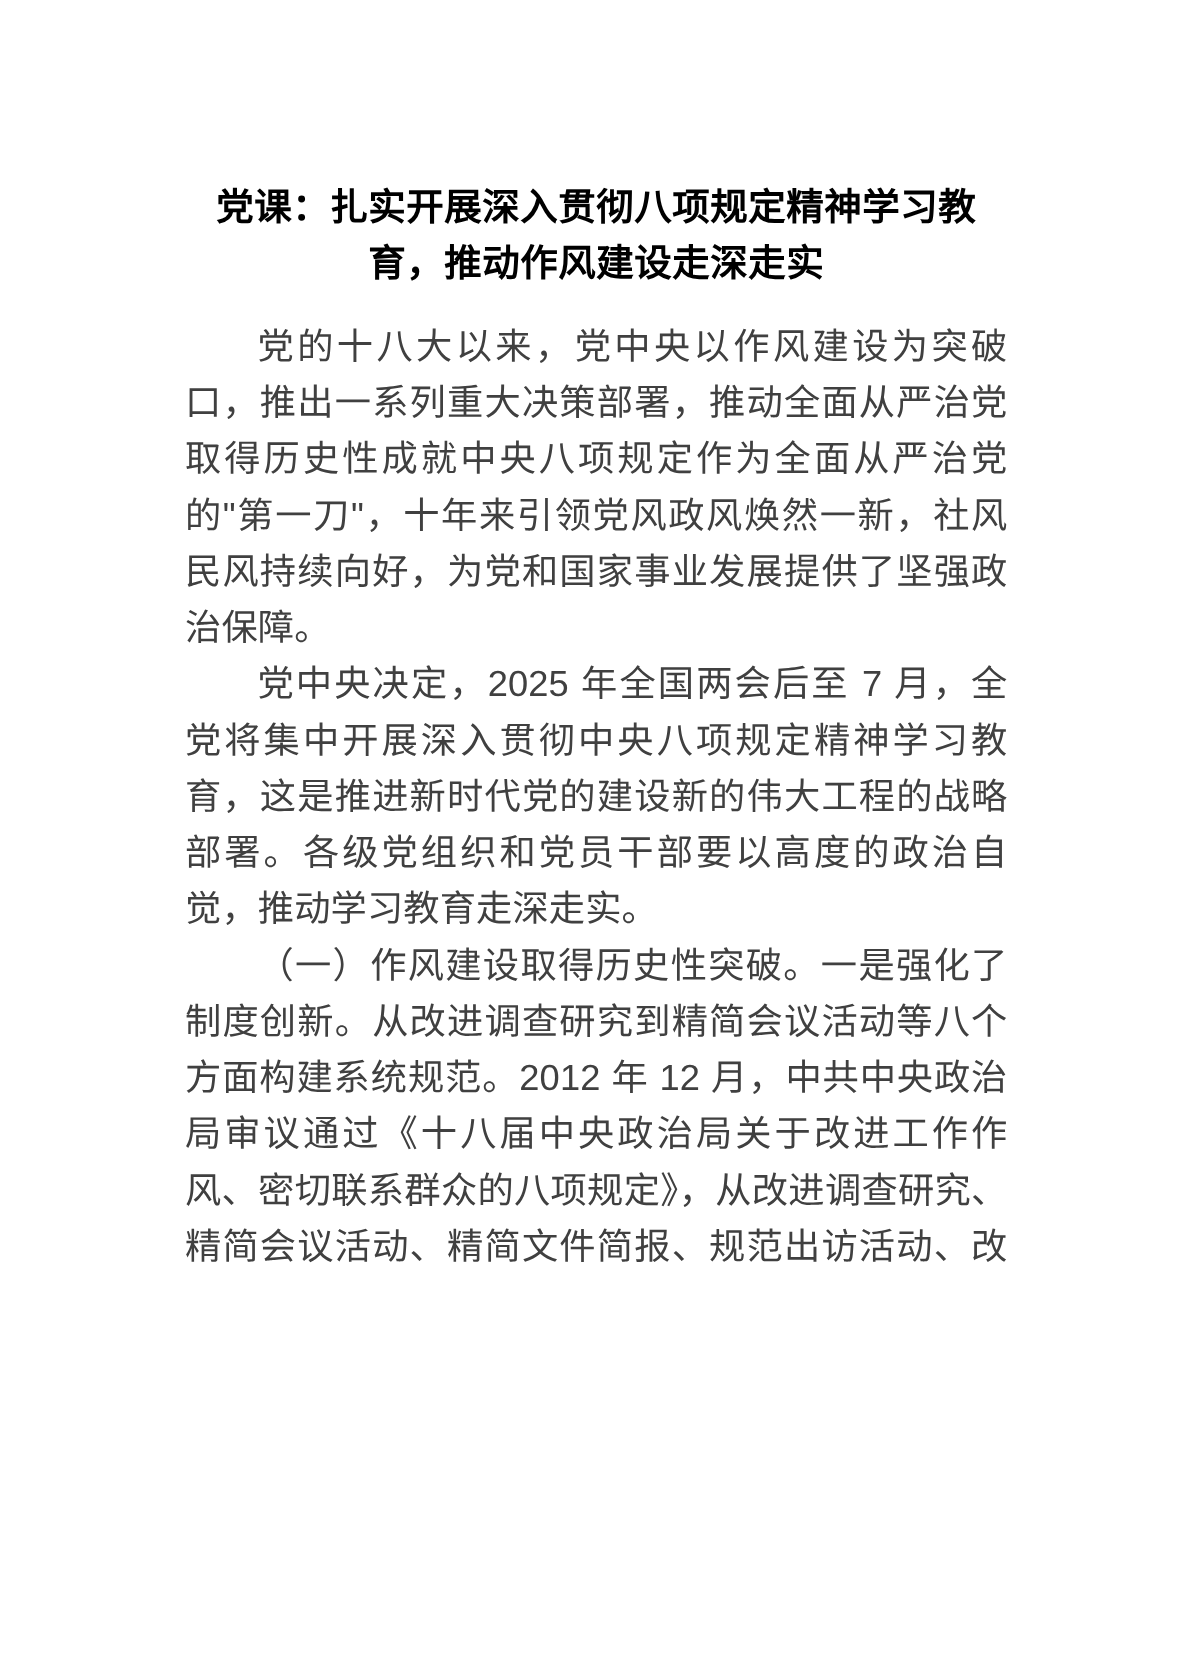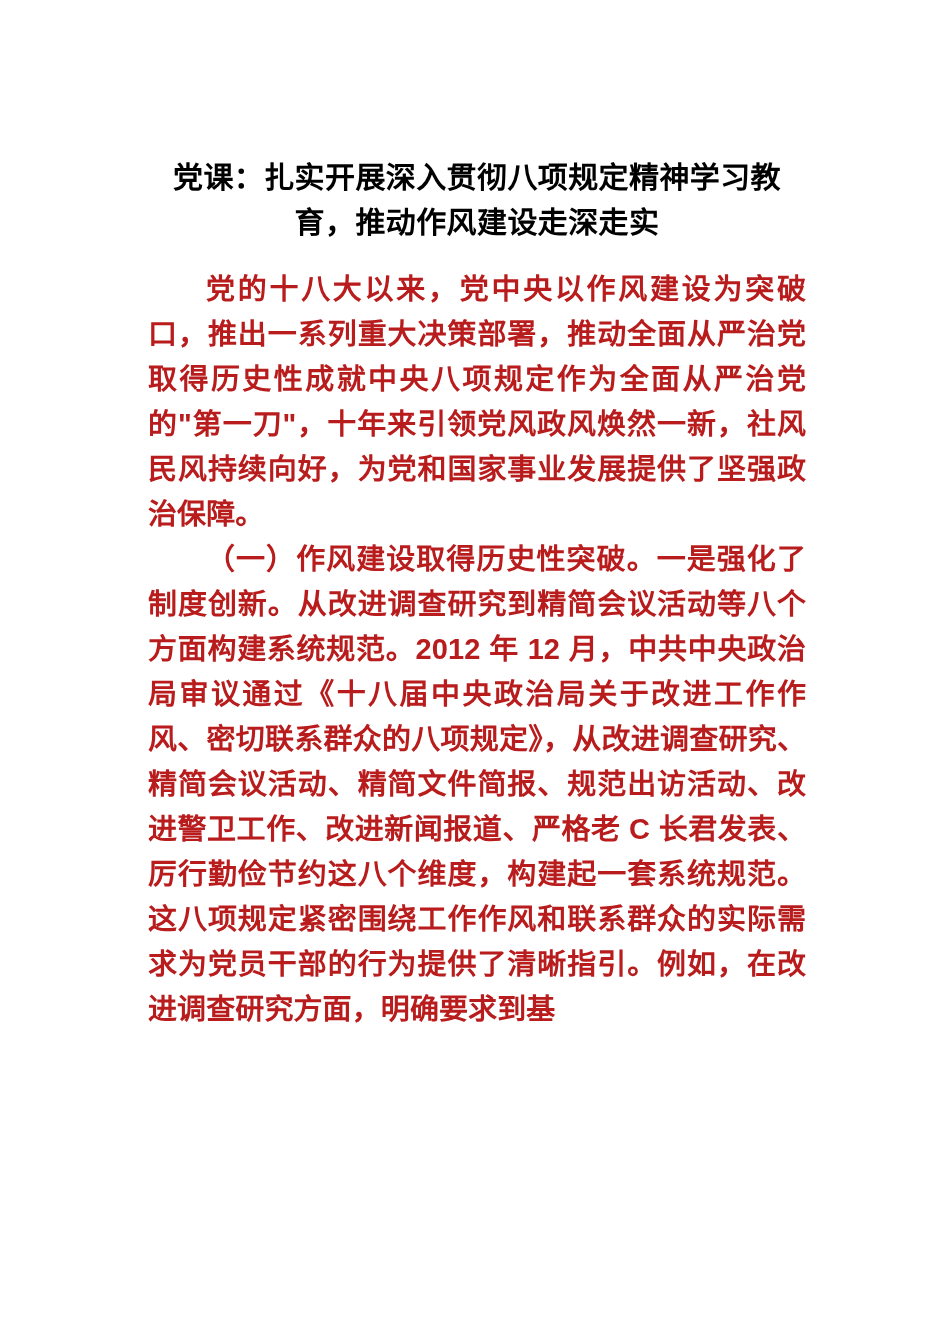--- a/index.html
+++ b/index.html
@@ -6,21 +6,21 @@
     margin: 0;
     padding: 0;
     background: #ffffff;
   }
 
   .page {
     position: relative;
     width: 950px;
     height: 1008px;
     background: #ffffff;
-    margin: 15px auto;
+    margin: 4px auto;
     overflow: hidden;
     box-sizing: border-box;
   }
 
   .doc-body {
     position: absolute;
     left: 148px;
     top: 140px;
     width: 658px;
   }
@@ -32,40 +32,41 @@
     line-height: 45px;
     text-align: center;
     color: #000000;
     letter-spacing: 0.4px;
     margin: 0 0 22px 0;
     word-break: break-all;
   }
 
   .doc-para {
     font-family: "Liberation Sans", "DejaVu Sans", sans-serif;
-    font-weight: bold;
+    font-weight: normal;
     font-size: 29px;
     line-height: 45px;
-    color: #b91c1c;
+    color: #404040;
     text-align: justify;
     text-justify: inter-ideograph;
     text-indent: 58px;
     margin: 0;
     letter-spacing: 0.1px;
     word-break: break-all;
   }
 </style>
 </head>
 <body>
 
 <div class="page">
   <div class="doc-body">
 
     <h1 class="doc-title">党课：扎实开展深入贯彻八项规定精神学习教育，推动作风建设走深走实</h1>
 
     <p class="doc-para">党的十八大以来，党中央以作风建设为突破口，推出一系列重大决策部署，推动全面从严治党取得历史性成就中央八项规定作为全面从严治党的"第一刀"，十年来引领党风政风焕然一新，社风民风持续向好，为党和国家事业发展提供了坚强政治保障。</p>
 
+    <p class="doc-para">党中央决定，2025 年全国两会后至 7 月，全党将集中开展深入贯彻中央八项规定精神学习教育，这是推进新时代党的建设新的伟大工程的战略部署。各级党组织和党员干部要以高度的政治自觉，推动学习教育走深走实。</p>
 
 
     <p class="doc-para">（一）作风建设取得历史性突破。一是强化了制度创新。从改进调查研究到精简会议活动等八个方面构建系统规范。2012 年 12 月，中共中央政治局审议通过《十八届中央政治局关于改进工作作风、密切联系群众的八项规定》，从改进调查研究、精简会议活动、精简文件简报、规范出访活动、改进警卫工作、改进新闻报道、严格老 C 长君发表、厉行勤俭节约这八个维度，构建起一套系统规范。这八项规定紧密围绕工作作风和联系群众的实际需求为党员干部的行为提供了清晰指引。例如，在改进调查研究方面，明确要求到基</p>
 
   </div>
 </div>
 
 </body></html>

